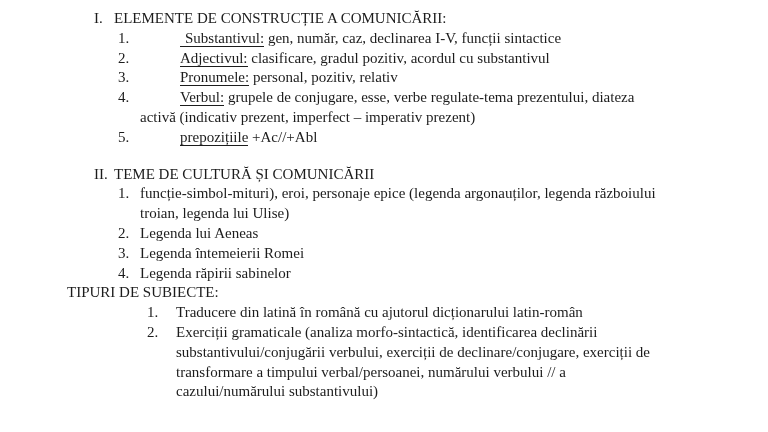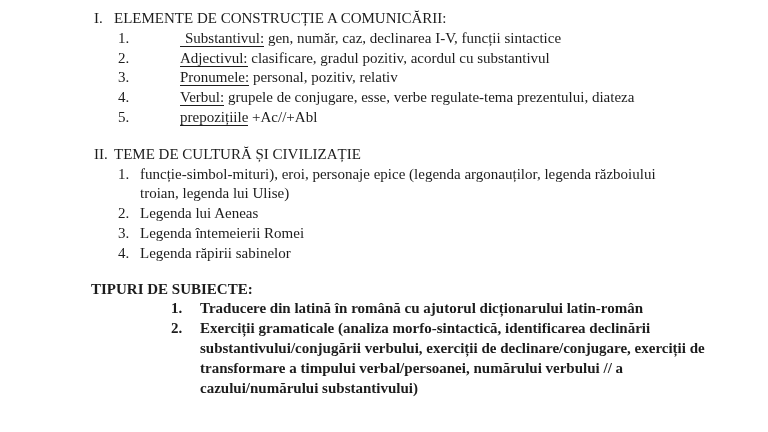--- a/index.html
+++ b/index.html
@@ -18,21 +18,21 @@
   }
   .page {
     padding-top: 9px;
     width: 768px;
     height: 423px;
   }
   
   .sec-roman { padding-left: 94px; }
   .sec-2 { margin-top: 17px; }
   
-  .sec-plain { padding-left: 91px; margin-top: 16px; font-weight: bold; }
+  .sec-plain { padding-left: 67px; margin-top: 0; }
 
   .heading { display: flex; white-space: nowrap; }
   .roman { width: 20px; flex: none; }
   .htitle { flex: none; }
 
   .sec-roman .item { display: flex; padding-left: 24px; }
   .sec-roman .inum { width: 22px; flex: none; }
   .sec-plain .item { display: flex; padding-left: 80px; }
   .sec-plain .inum { width: 29px; flex: none; }
 
@@ -71,35 +71,36 @@
         <span class="inum">3.</span>
         <div class="itext">
           <div class="line"><span class="u">Pronumele:</span><span> personal, pozitiv, relativ</span></div>
         </div>
       </div>
 
     <div class="item">
         <span class="inum">4.</span>
         <div class="itext">
           <div class="line"><span class="u">Verbul:</span><span> grupele de conjugare, esse, verbe regulate-tema prezentului, diateza</span></div>
+          <div class="line">activă (indicativ prezent, imperfect – imperativ prezent)</div>
         </div>
       </div>
 
     <div class="item">
         <span class="inum">5.</span>
         <div class="itext">
           <div class="line"><span class="u">prepozițiile</span><span> +Ac//+Abl</span></div>
         </div>
       </div>
   </section>
 
   <section class="sec-roman sec-2">
     <div class="heading">
         <span class="roman">II.</span>
-        <span class="htitle">TEME DE CULTURĂ ȘI CIVILIZAȚIE</span>
+        <span class="htitle">TEME DE CULTURĂ ȘI COMUNICĂRII</span>
       </div>
 
     <div class="item">
         <span class="inum">1.</span>
         <div class="itext">
           <div class="line">funcție-simbol-mituri), eroi, personaje epice (legenda argonauților, legenda războiului</div>
           <div class="line">troian, legenda lui Ulise)</div>
         </div>
       </div>
 

